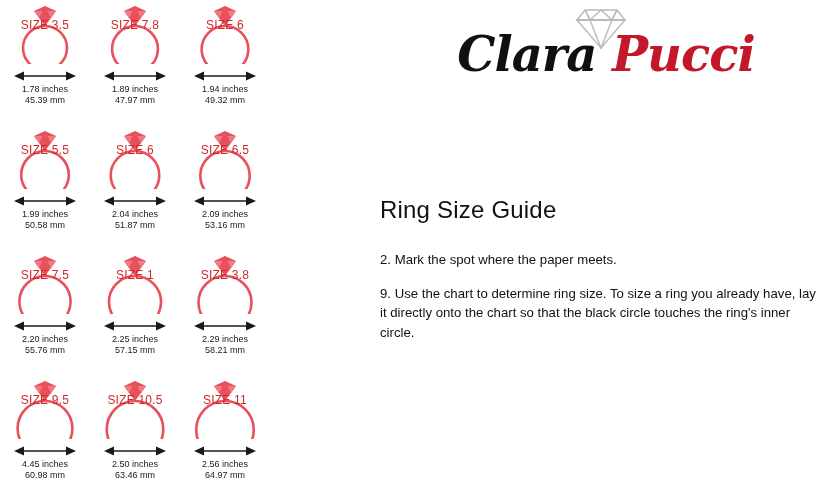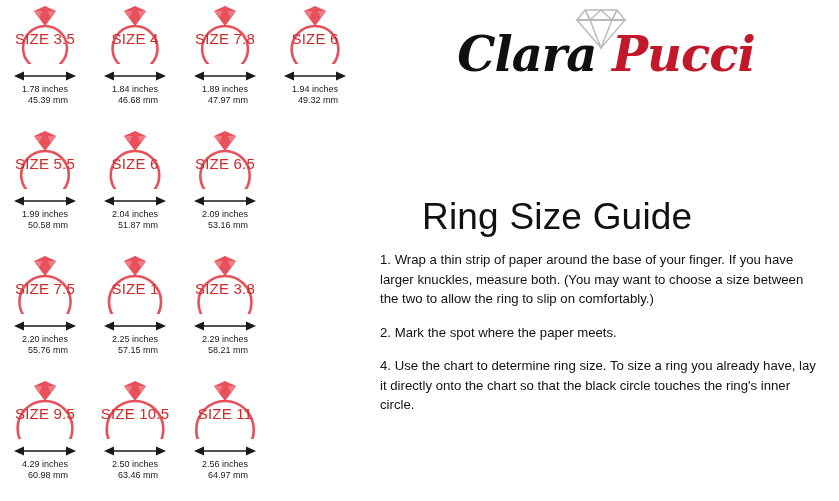--- a/index.html
+++ b/index.html
@@ -43,41 +43,41 @@
     left: 50%;
     top: 2px;
     transform: translateX(-50%);
     width: 74px;
     height: 62px;
   }
   .ring-art svg { display: block; }
   .size-label {
     position: absolute;
     left: 50%;
-    top: 30px;
+    top: 18px;
     transform: translateX(-50%);
-    font-size: 15px;
+    font-size: 12px;
     color: #cf2a2a;
     letter-spacing: 0.2px;
     white-space: nowrap;
   }
   .arrow {
     position: absolute;
     left: 50%;
     top: 68px;
     transform: translateX(-50%);
     width: 62px;
     height: 12px;
   }
   .meas {
     position: absolute;
     left: 50%;
     top: 84px;
     transform: translateX(-50%);
-    text-align: right;
+    text-align: center;
     font-size: 9px;
     line-height: 11px;
     color: #1a1a1a;
     white-space: nowrap;
   }
 
   
   .right {
     position: absolute;
     left: 368px;
@@ -112,25 +112,24 @@
     letter-spacing: -1px;
     white-space: nowrap;
   }
   .logo-clara { color: #101010; }
   .logo-pucci { color: #c3172a; }
 
   .guide-title {
     position: absolute;
     left: 12px;
     top: 196px;
-    font-size: 37px;
+    font-size: 24px;
     font-weight: 400;
     color: #111111;
     letter-spacing: 0.2px;
-    margin-left: 42px;
   }
   .steps {
     position: absolute;
     left: 12px;
     top: 250px;
     width: 445px;
   }
   .step {
     font-size: 13.2px;
     line-height: 19.5px;
@@ -168,42 +167,20 @@
           </div>
         </div>
         <div class="ring-cell">
           <div class="ring-art">
             <svg viewBox="0 0 74 62" width="74" height="62">
               <g fill="#e8505b">
                 <path d="M37 4 L26 9 L31 16 L37 24 L43 16 L48 9 Z"></path>
                 <path d="M26 9 L31 16 L43 16 L48 9 Z" fill="#f07b82"></path>
                 <path d="M37 4 L31 16 L43 16 Z" fill="#e8505b"></path>
               </g>
-              <circle cx="37" cy="46.45" r="22.45" fill="none" stroke="#e8505b" stroke-width="2.6"></circle>
-            </svg>
-          </div>
-          <div class="size-label">SIZE 4</div>
-          <div class="arrow"><svg viewBox="0 0 62 12" width="62" height="12">
-              <line x1="8" y1="6" x2="54" y2="6" stroke="#1a1a1a" stroke-width="1.6"></line>
-              <polygon points="0,6 10,1.5 10,10.5" fill="#1a1a1a"></polygon>
-              <polygon points="62,6 52,1.5 52,10.5" fill="#1a1a1a"></polygon>
-            </svg></div>
-          <div class="meas">
-            <div>1.84 inches</div>
-            <div>46.68 mm</div>
-          </div>
-        </div>
-        <div class="ring-cell">
-          <div class="ring-art">
-            <svg viewBox="0 0 74 62" width="74" height="62">
-              <g fill="#e8505b">
-                <path d="M37 4 L26 9 L31 16 L37 24 L43 16 L48 9 Z"></path>
-                <path d="M26 9 L31 16 L43 16 L48 9 Z" fill="#f07b82"></path>
-                <path d="M37 4 L31 16 L43 16 Z" fill="#e8505b"></path>
-              </g>
               <circle cx="37" cy="46.9" r="22.9" fill="none" stroke="#e8505b" stroke-width="2.6"></circle>
             </svg>
           </div>
           <div class="size-label">SIZE 7.8</div>
           <div class="arrow"><svg viewBox="0 0 62 12" width="62" height="12">
               <line x1="8" y1="6" x2="54" y2="6" stroke="#1a1a1a" stroke-width="1.6"></line>
               <polygon points="0,6 10,1.5 10,10.5" fill="#1a1a1a"></polygon>
               <polygon points="62,6 52,1.5 52,10.5" fill="#1a1a1a"></polygon>
             </svg></div>
           <div class="meas">
@@ -382,21 +359,21 @@
               <circle cx="37" cy="51.4" r="27.4" fill="none" stroke="#e8505b" stroke-width="2.6"></circle>
             </svg>
           </div>
           <div class="size-label">SIZE 9.5</div>
           <div class="arrow"><svg viewBox="0 0 62 12" width="62" height="12">
               <line x1="8" y1="6" x2="54" y2="6" stroke="#1a1a1a" stroke-width="1.6"></line>
               <polygon points="0,6 10,1.5 10,10.5" fill="#1a1a1a"></polygon>
               <polygon points="62,6 52,1.5 52,10.5" fill="#1a1a1a"></polygon>
             </svg></div>
           <div class="meas">
-            <div>4.29 inches</div>
+            <div>4.45 inches</div>
             <div>60.98 mm</div>
           </div>
         </div>
         <div class="ring-cell">
           <div class="ring-art">
             <svg viewBox="0 0 74 62" width="74" height="62">
               <g fill="#e8505b">
                 <path d="M37 4 L26 9 L31 16 L37 24 L43 16 L48 9 Z"></path>
                 <path d="M26 9 L31 16 L43 16 L48 9 Z" fill="#f07b82"></path>
                 <path d="M37 4 L31 16 L43 16 Z" fill="#e8505b"></path>
@@ -456,19 +433,18 @@
         </svg>
       </div>
       <div class="logo-text">
         <span class="logo-clara">Clara</span><span>&nbsp;</span><span class="logo-pucci">Pucci</span>
       </div>
     </div>
 
     <div class="guide-title">Ring Size Guide</div>
 
     <div class="steps">
-      <div class="step">1.  Wrap a thin strip of paper around the base of your finger. If you have larger knuckles, measure both. (You may want to choose a size between the two to allow the ring to slip on comfortably.)</div>
       <div class="step">2.  Mark the spot where the paper meets.</div>
-      <div class="step">4.  Use the chart to determine ring size. To size a ring you already have, lay it directly onto the chart so that the black circle touches the ring's inner circle.</div>
+      <div class="step">9.  Use the chart to determine ring size. To size a ring you already have, lay it directly onto the chart so that the black circle touches the ring's inner circle.</div>
     </div>
 
   </div>
 </div>
 
 </body></html>

